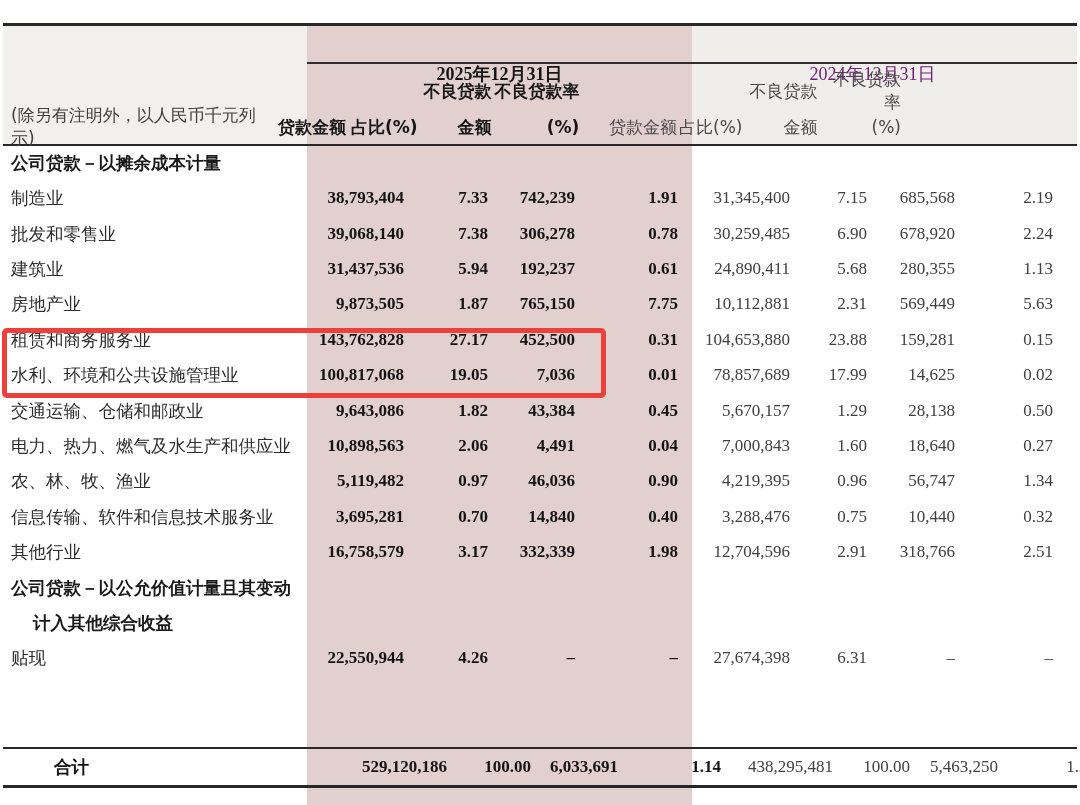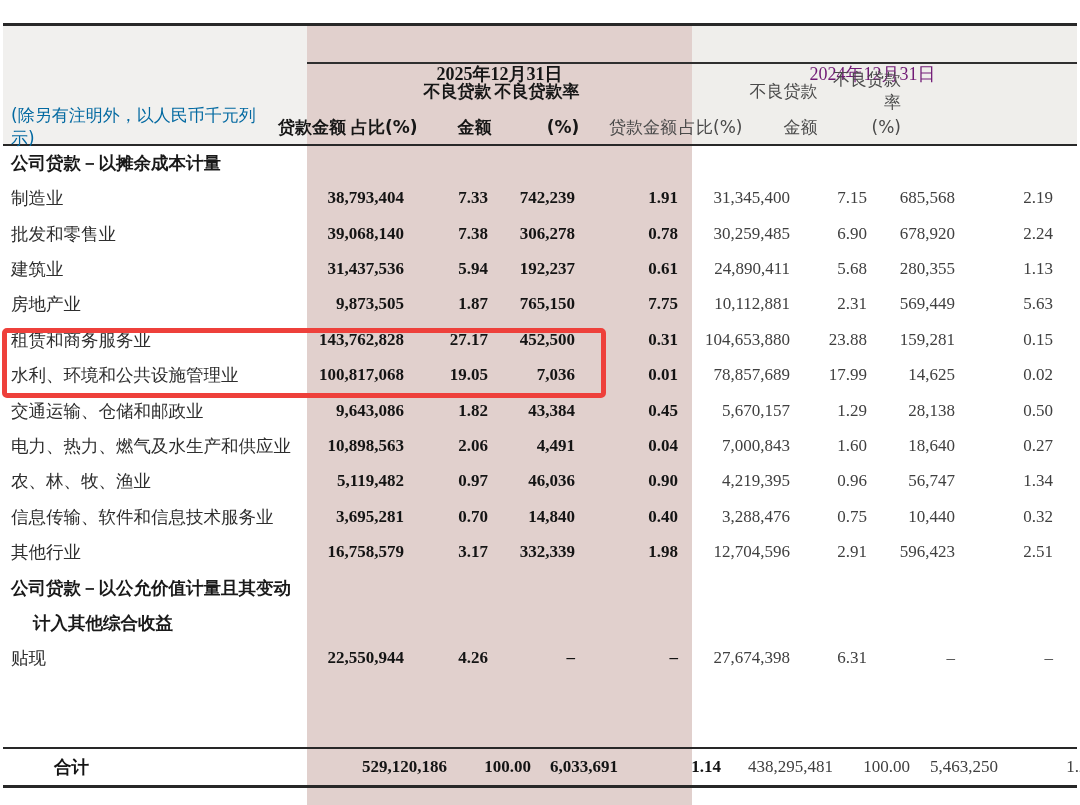--- a/index.html
+++ b/index.html
@@ -31,21 +31,21 @@
   #sub2{top:86px;height:30px;}
 
   
   .c-label{width:304px;padding-left:8px;box-sizing:border-box;text-align:left;}
   .num{text-align:right;box-sizing:border-box;font-family:"Liberation Serif","DejaVu Serif",serif;}
   .c1{width:97px;}  .c2{width:84px;}  .c3{width:87px;}  .c4{width:117px;padding-right:14px;}
   .c5{width:98px;}  .c6{width:77px;}  .c7{width:88px;}  .c8{width:122px;padding-right:24px;}
 
   .h25{font-weight:bold;color:#161616;font-size:17px;font-family:"DejaVu Sans",sans-serif;}
   .h24{color:#4a4a4a;font-size:17px;font-family:"DejaVu Sans",sans-serif;}
-  .unit-note{font-size:17px;color:#0369a1;}
+  .unit-note{font-size:17px;color:#404040;}
 
   
   #body-rows{position:absolute;left:3px;top:145px;width:1074px;}
   .row{display:flex;align-items:center;height:35.41px;}
   .lbl{font-size:17.5px;color:#2e2e2e;white-space:nowrap;}
   .section .lbl{font-weight:bold;color:#191919;}
   .section-cont .lbl{font-weight:bold;color:#191919;padding-left:30px;}
   .v25{font-weight:bold;color:#141414;font-size:17px;}
   .v24{color:#404040;font-size:17px;}
 
@@ -217,21 +217,21 @@
         <div class="num c8 v24">0.32</div>
       </div>
       <div class="row data">
         <div class="c-label lbl">其他行业</div>
         <div class="num c1 v25">16,758,579</div>
         <div class="num c2 v25">3.17</div>
         <div class="num c3 v25">332,339</div>
         <div class="num c4 v25">1.98</div>
         <div class="num c5 v24">12,704,596</div>
         <div class="num c6 v24">2.91</div>
-        <div class="num c7 v24">596,423</div>
+        <div class="num c7 v24">318,766</div>
         <div class="num c8 v24">2.51</div>
       </div>
       <div class="row section">
         <div class="c-label lbl">公司贷款－以公允价值计量且其变动</div>
       </div>
       <div class="row section-cont">
         <div class="c-label lbl">计入其他综合收益</div>
       </div>
       <div class="row data">
         <div class="c-label lbl">贴现</div>

